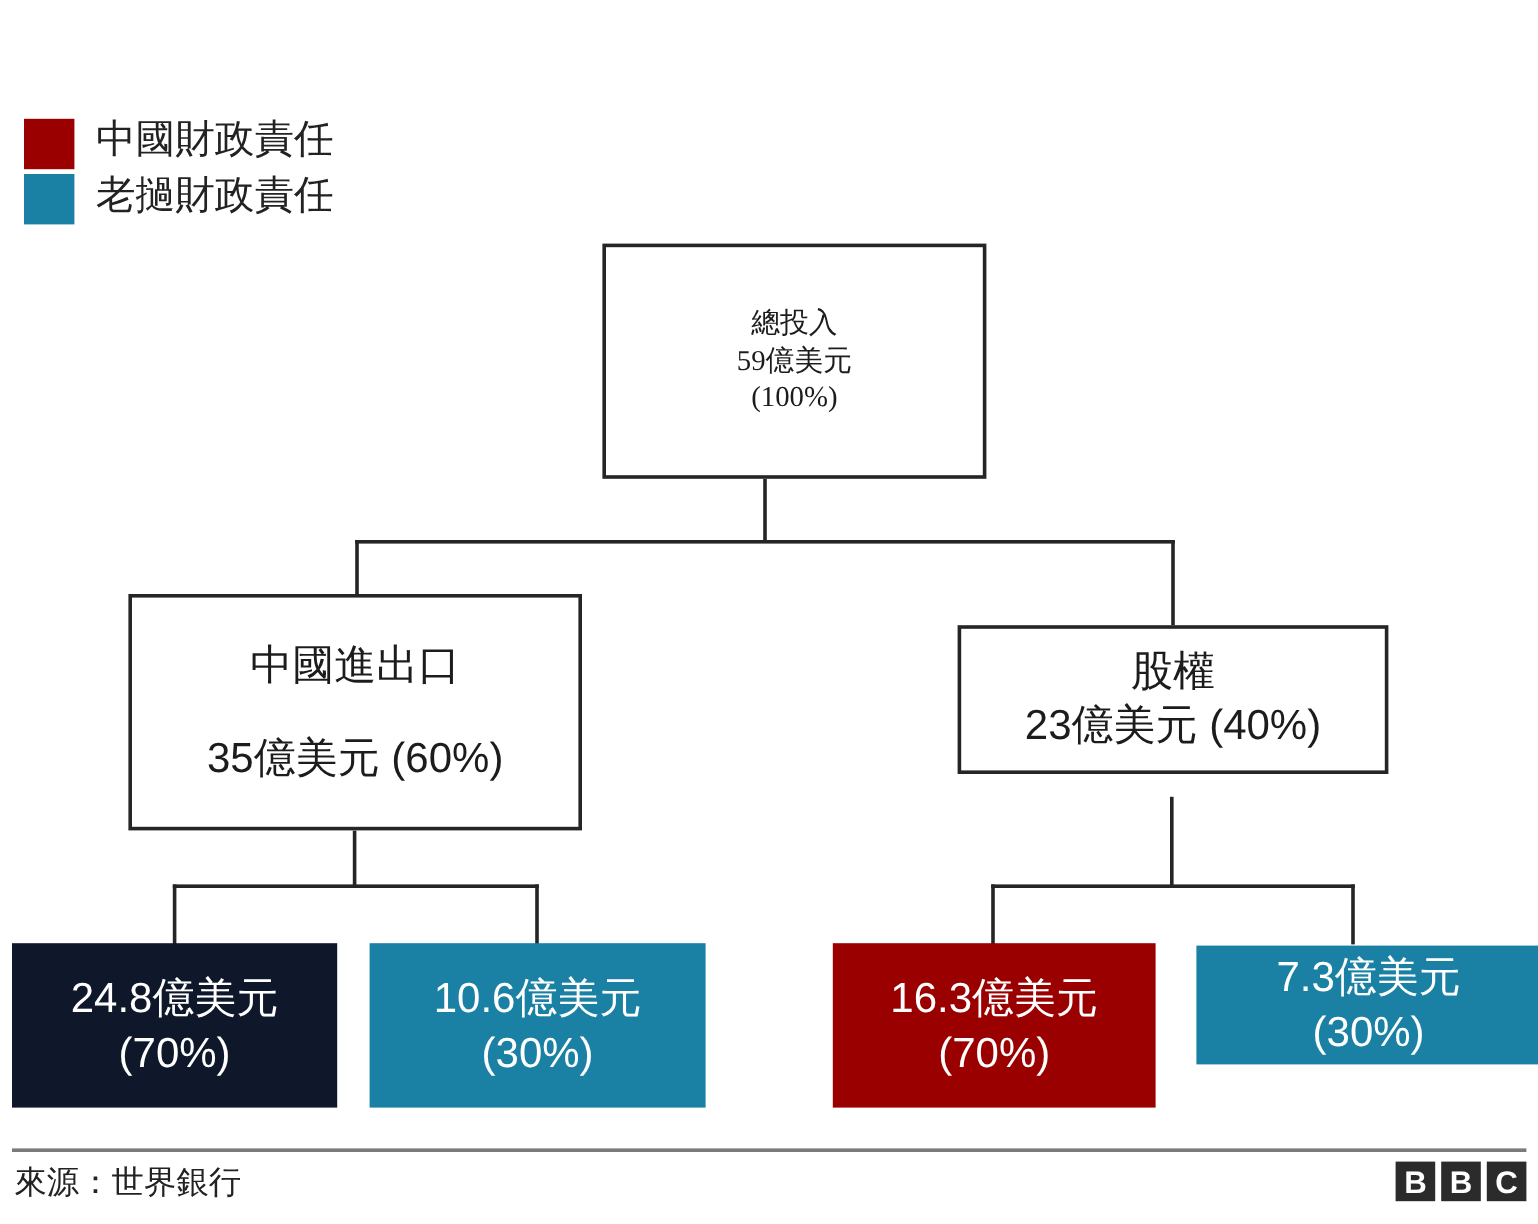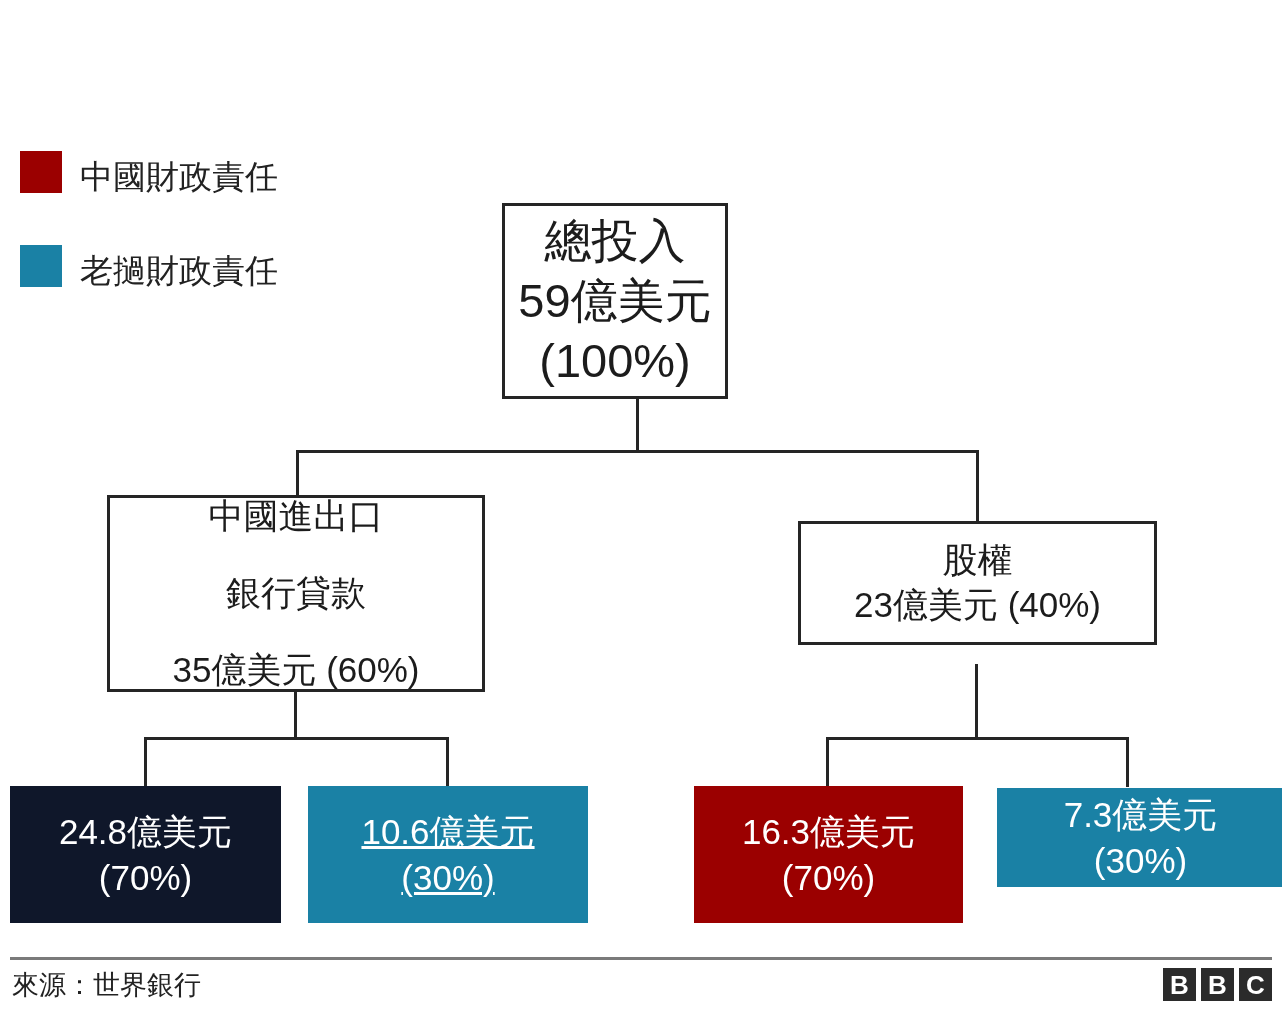--- a/index.html
+++ b/index.html
@@ -34,23 +34,22 @@
   }
 
   
   .legend {
     position: absolute;
     left: 20px;
     top: 99px;
   }
   .legend-row {
     display: flex;
-    align-items: flex-end;
+    align-items: flex-start;
     height: 46px;
-    margin-top: 48px;
   }
   .legend-swatch {
     width: 42px;
     height: 42px;
     flex: 0 0 auto;
   }
   .legend-label {
     margin-left: 18px;
     font-size: 33px;
     line-height: 1;
@@ -76,25 +75,25 @@
   .node-filled {
     border: none;
     color: #ffffff;
   }
   .node-line {
     display: block;
     white-space: nowrap;
   }
 
   
-  #node-total      { left: 502px; top: 203px;  width: 226px; height: 196px; font-size: 47px; line-height: 1.28; }
+  #node-total      { left: 502px; top: 203px;  width: 320px; height: 196px; font-size: 24px; line-height: 1.28; font-family: Liberation Serif, serif; }
   #node-loan       { left: 107px; top: 495px;  width: 378px; height: 197px; font-size: 35px; line-height: 1.28; gap: 32px; }
   #node-equity     { left: 798px; top: 521px;  width: 359px; height: 124px; font-size: 35px; line-height: 1.28; }
   #node-leaf-1     { left: 10px;  top: 786px;  width: 271px; height: 137px; font-size: 35px; line-height: 1.30; }
-  #node-leaf-2     { left: 308px; top: 786px;  width: 280px; height: 137px; font-size: 35px; line-height: 1.30; text-decoration: underline; }
+  #node-leaf-2     { left: 308px; top: 786px;  width: 280px; height: 137px; font-size: 35px; line-height: 1.30; }
   #node-leaf-3     { left: 694px; top: 786px;  width: 269px; height: 137px; font-size: 35px; line-height: 1.30; }
   #node-leaf-4     { left: 985px; top: 788px;  width: 287px; height: 99px; font-size: 35px; line-height: 1.30; margin-left: 12px; }
 
   
   .conn {
     position: absolute;
     background: #252525;
   }
   .conn-v { width: 3px; }
   .conn-h { height: 3px; }
@@ -175,21 +174,20 @@
   <div class="conn conn-v" style="left:1126px; top:737px; height:50px;"></div>
 
   <div class="node node-outline" id="node-total">
     <span class="node-line">總投入</span>
     <span class="node-line">59億美元</span>
     <span class="node-line">(100%)</span>
   </div>
 
   <div class="node node-outline" id="node-loan">
     <span class="node-line">中國進出口</span>
-    <span class="node-line">銀行貸款</span>
     <span class="node-line">35億美元 (60%)</span>
   </div>
 
   <div class="node node-outline" id="node-equity">
     <span class="node-line">股權</span>
     <span class="node-line">23億美元 (40%)</span>
   </div>
 
   <div class="node node-filled" id="node-leaf-1" style="background: #0f172a;">
     <span class="node-line">24.8億美元</span>

